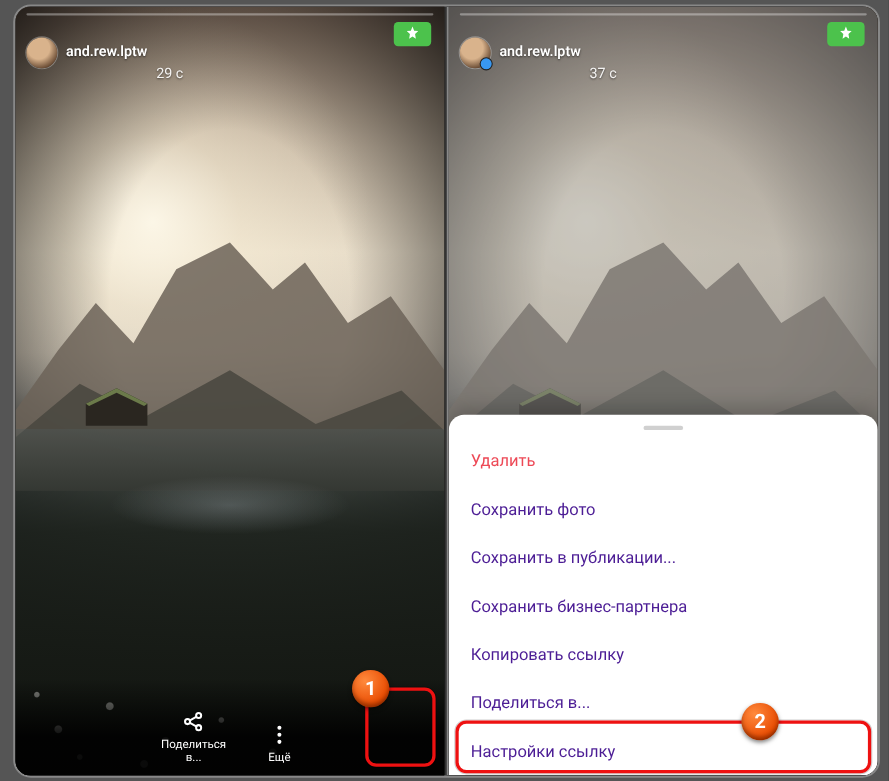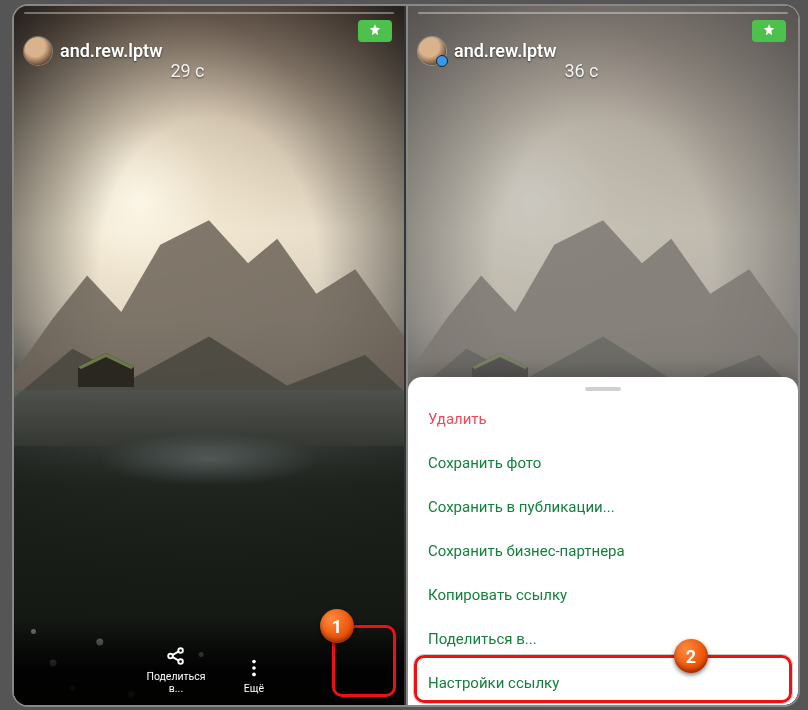--- a/index.html
+++ b/index.html
@@ -102,21 +102,21 @@
     background: rgba(255,255,255,0.35);
     border-radius:2px;
   }
   .header {
     position:absolute;
     top:14px; left:10px; right:10px;
     display:flex;
     align-items:center;
     gap:8px;
     color:#fff;
-    font-size:18px;
+    font-size:13px;
     font-weight:600;
     text-shadow: 0 1px 2px rgba(0,0,0,0.6);
   }
   .avatar {
     width:28px; height:28px;
     border-radius:50%;
     background: radial-gradient(circle at 40% 35%, #d9b38c 0 40%, #5a3d28 80%);
     box-shadow: 0 0 0 1px rgba(255,255,255,0.3);
     position:relative;
     flex-shrink:0;
@@ -186,21 +186,21 @@
   }
   .sheet-handle {
     width:36px; height:4px;
     background:#d0d0d0;
     border-radius:2px;
     margin:2px auto 6px;
   }
   .sheet-item {
     padding:13px 20px;
     font-size:15px;
-    color:#15803d;
+    color:#4c1d95;
     border:none;
     background:none;
     width:100%;
     text-align:left;
     font-family:inherit;
   }
   .sheet-item.danger { color:#ed4956; font-weight:400; }
   
   .callout {
     position:absolute;
@@ -306,21 +306,21 @@
         <path d="M2,18 L30,4 L58,18 L55,20 L30,8 L5,20 Z" fill="#6b7a4a"></path>
       </svg>
     </div>
     <div class="dim-dark"></div>
     <div class="dim-overlay"></div>
 
     <div class="progress"></div>
     <div class="header">
       <div class="avatar small-badge"></div>
       <span>and.rew.lptw</span>
-      <span class="timestamp">36 с</span>
+      <span class="timestamp">37 с</span>
     </div>
     <div class="badge">
       <span class="icon">
         <svg viewBox="0 0 24 24" fill="#fff">
             <path d="M12 2l2.6 6.3L21 9l-5 4.4L17.2 21 12 17.3 6.8 21 8 13.4 3 9l6.4-.7z"></path>
           </svg>
       </span>
     </div>
 
     <div class="sheet">

